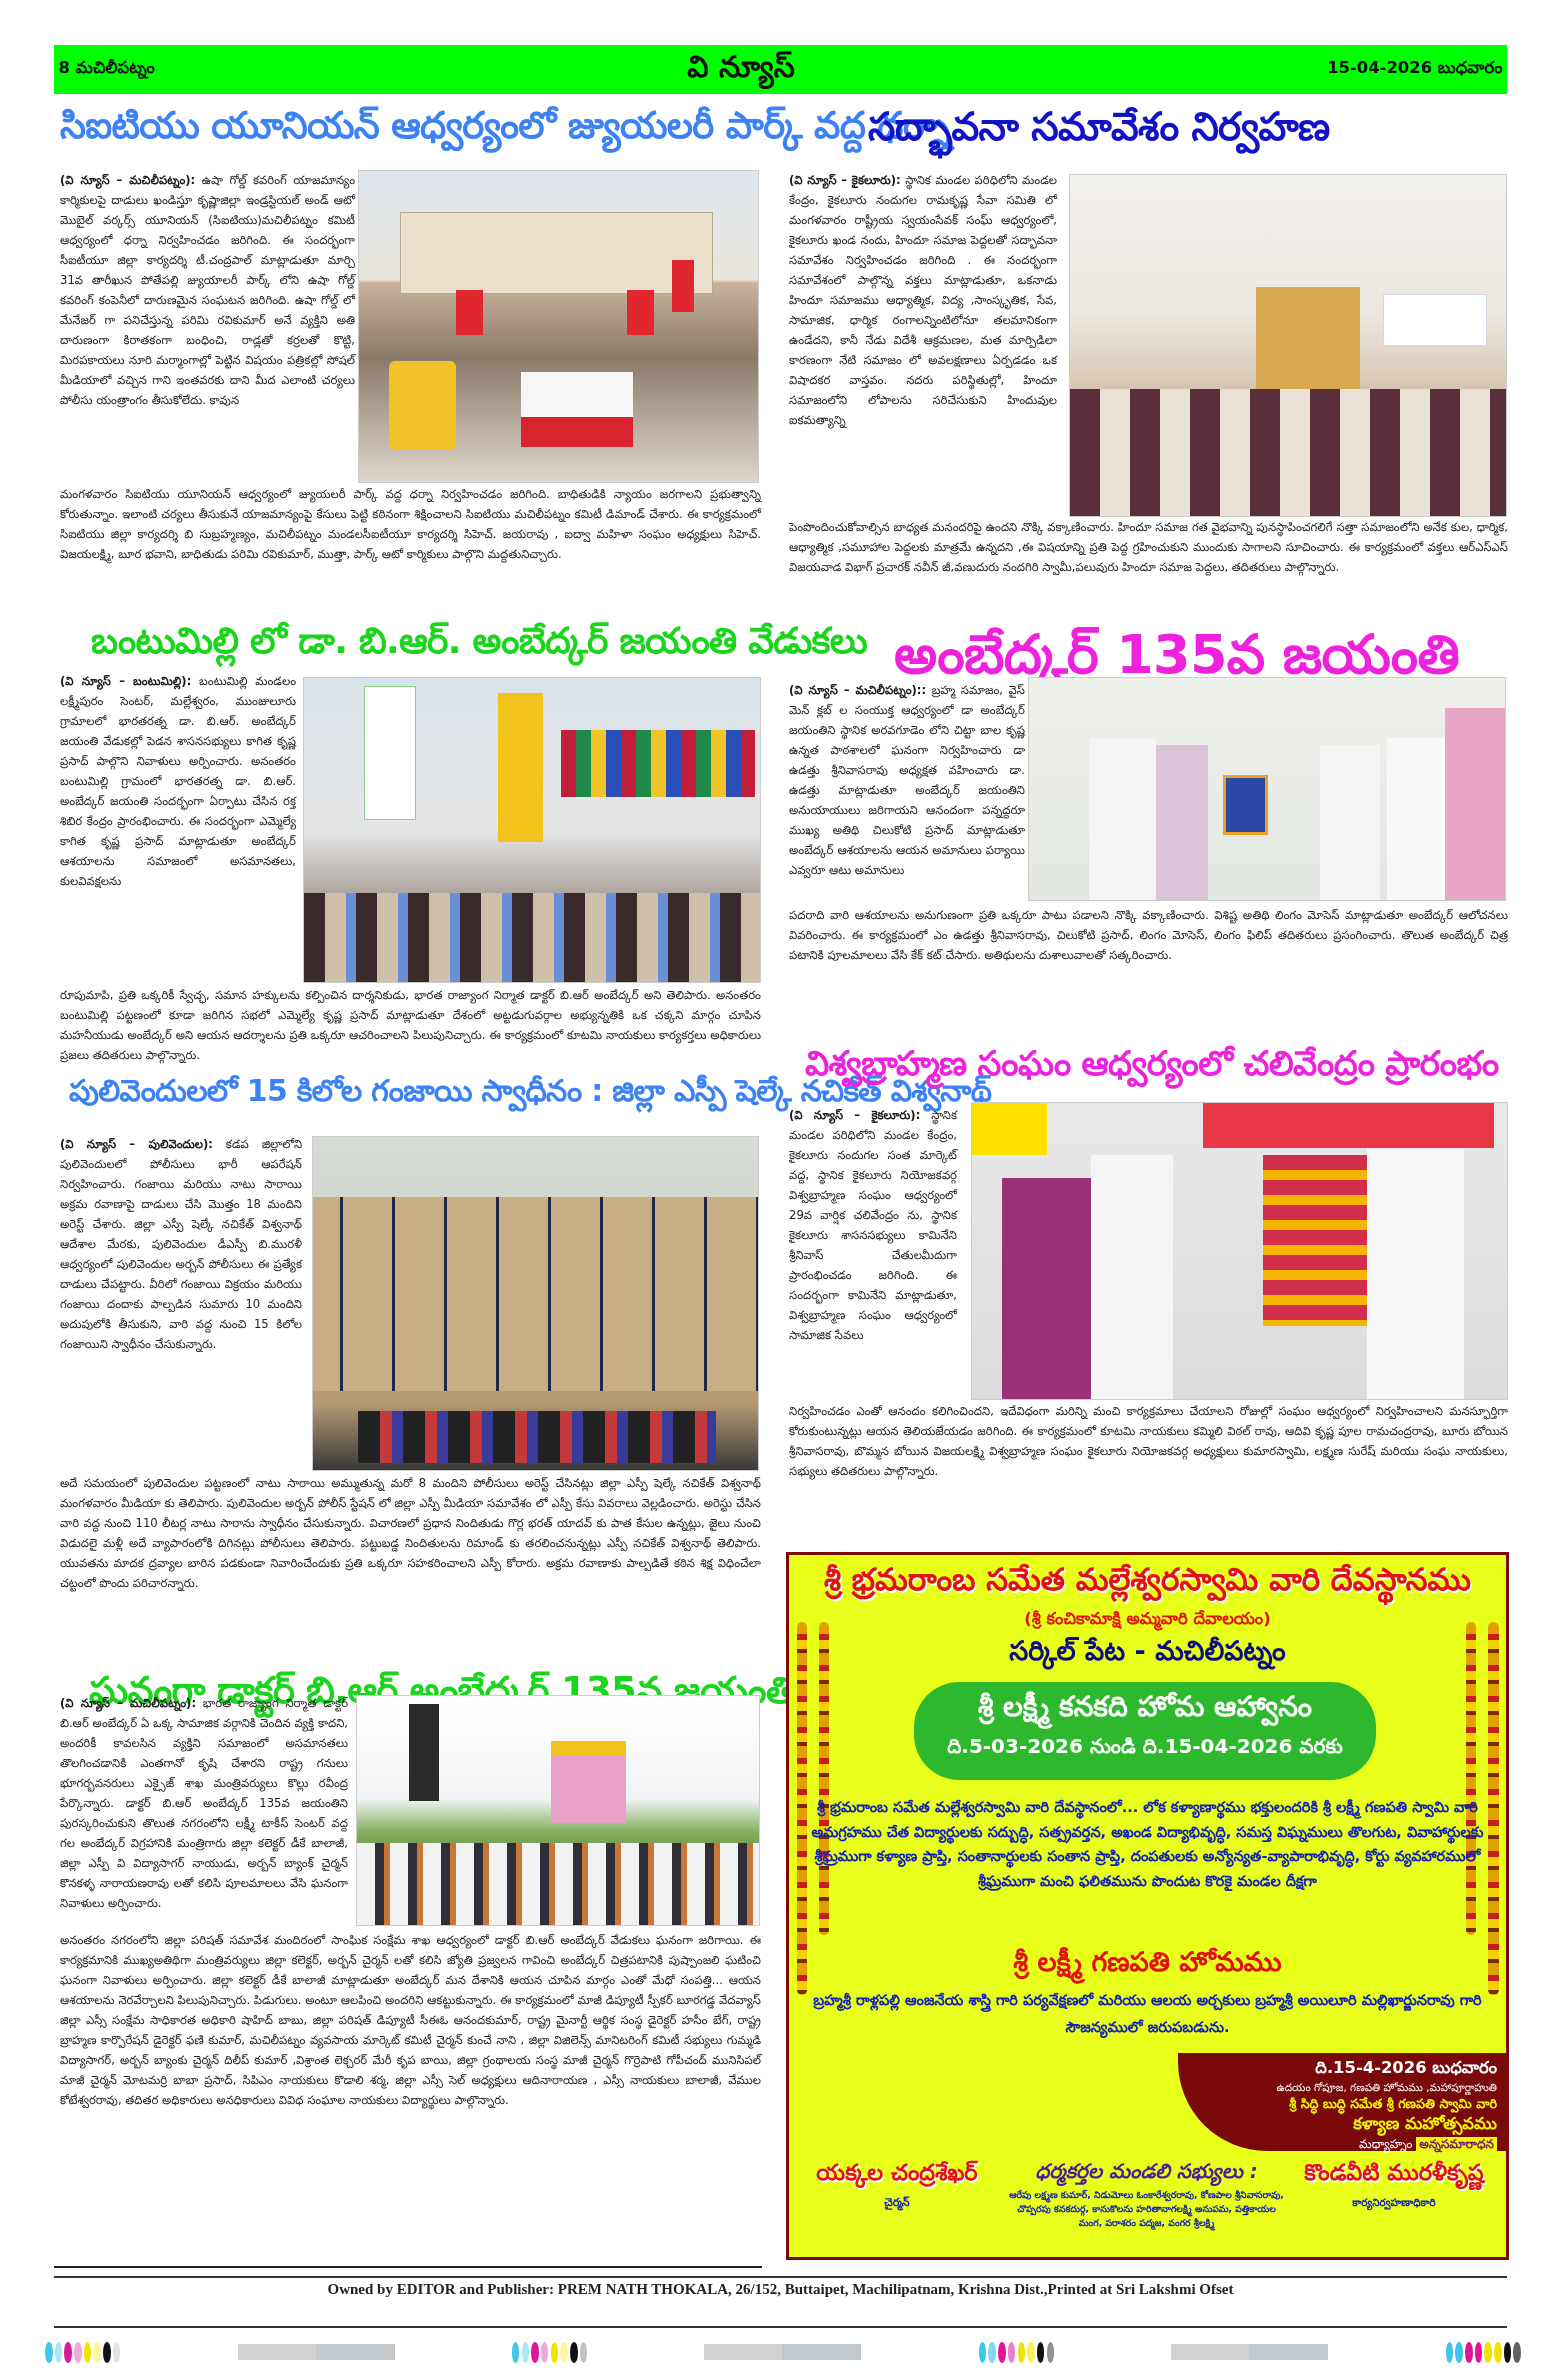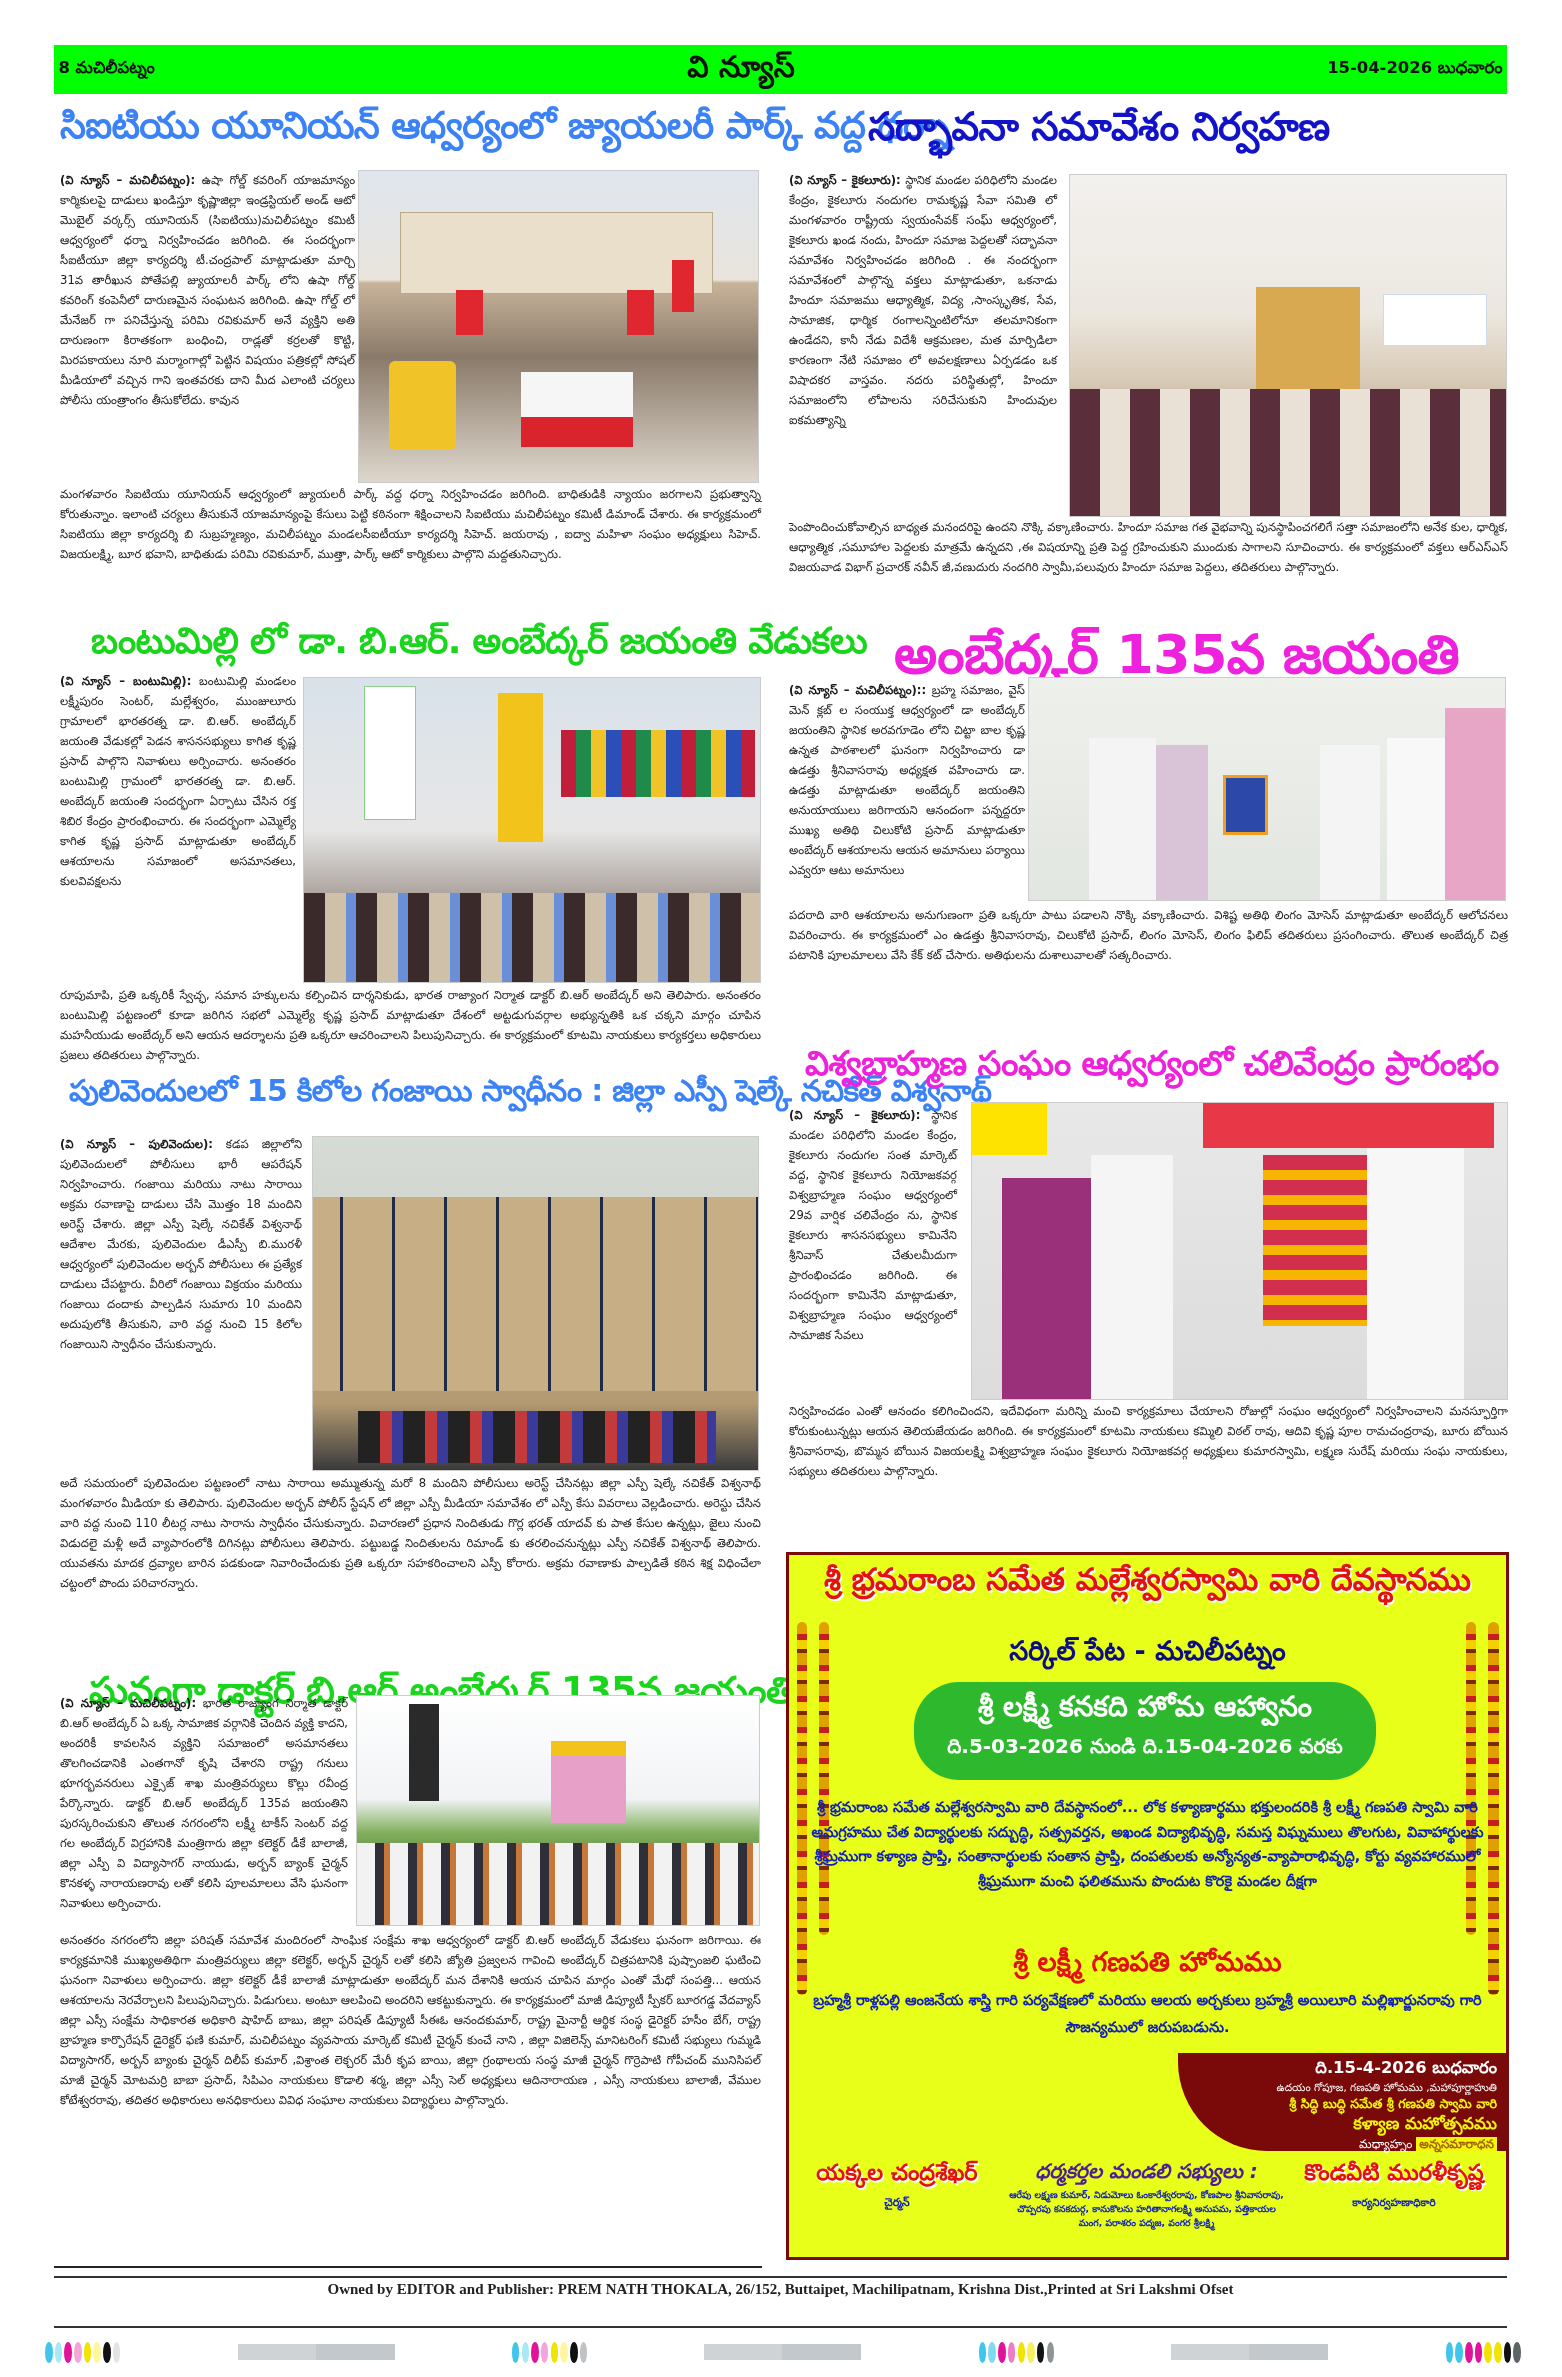--- a/index.html
+++ b/index.html
@@ -43,21 +43,21 @@
   .ad .boxL { left: 0; width: 373px; border-radius: 0 0 89px 0; padding: 4.5px 9px; }
   .ad .boxR { right: 0; width: 328px; border-radius: 0 0 0 89px; padding: 4.5px 9px; text-align: right; }
   .ad .boxL .d, .ad .boxR .d { font-size: 16.4px; font-weight: bold; }
   .ad .boxL .l1 { font-size: 18px; font-weight: bold; margin-top: 3px; }
   .ad .boxL .l2 { font-size: 19.4px; font-weight: bold; }
   .ad .boxL .l3 { font-size: 10.4px; }
   .ad .boxR .l1 { font-size: 10.4px; }
   .ad .boxR .l2 { font-size: 12.7px; font-weight: bold; color: #f5f50a; }
   .ad .boxR .l3 { font-size: 16.4px; font-weight: bold; color: #f5f50a; }
   .ad .boxR .l4 { font-size: 12px; }
-  .ad .boxR .l4 b { color: #a16207; background: #f5f50a; padding: 0 3px; }
+  .ad .boxR .l4 b { color: #701a75; background: #f5f50a; padding: 0 3px; }
   .ad .bottom { position: absolute; top: 604px; left: 0; right: 0; height: 97px; }
   .ad .chair { position: absolute; left: 7.5px; top: 0; width: 201px; text-align: center; }
   .ad .chair .n { font-size: 22.4px; color: #e31212; font-weight: bold; text-shadow: 1.5px 1.5px 0 #fff; }
   .ad .chair .r { font-size: 11.2px; color: #1020b8; font-weight: bold; margin-top: 4.5px; }
   .ad .members { position: absolute; left: 216px; top: 0; width: 283px; text-align: center; }
   .ad .members .t { font-size: 20px; color: #4c1d95; font-weight: bold; font-style: italic; text-align: center; }
   .ad .members .m { font-size: 9.3px; line-height: 14px; color: #1020b8; font-weight: bold; }
   .ad .eo { position: absolute; right: 7.5px; top: 0; width: 209px; text-align: center; }
   .ad .eo .n { font-size: 22.4px; color: #e31212; font-weight: bold; text-shadow: 1.5px 1.5px 0 #fff; }
   .ad .eo .r { font-size: 10.4px; color: #1020b8; font-weight: bold; margin-top: 4.5px; }
@@ -185,20 +185,21 @@
   <span>అనంతరం నగరంలోని జిల్లా పరిషత్ సమావేశ మందిరంలో సాంఘిక సంక్షేమ శాఖ ఆధ్వర్యంలో డాక్టర్ బి.ఆర్ అంబేద్కర్ వేడుకలు ఘనంగా జరిగాయి. ఈ కార్యక్రమానికి ముఖ్యఅతిథిగా మంత్రివర్యులు జిల్లా కలెక్టర్, అర్బన్ చైర్మన్ లతో కలిసి జ్యోతి ప్రజ్వలన గావించి అంబేద్కర్ చిత్రపటానికి పుష్పాంజలి ఘటించి ఘనంగా నివాళులు అర్పించారు. జిల్లా కలెక్టర్ డీకే బాలాజీ మాట్లాడుతూ అంబేద్కర్ మన దేశానికి ఆయన చూపిన మార్గం ఎంతో మేధో సంపత్తి... ఆయన ఆశయాలను నెరవేర్చాలని పిలుపునిచ్చారు. పిడుగులు. అంటూ ఆలపించి అందరిని ఆకట్టుకున్నారు. ఈ కార్యక్రమంలో మాజీ డిప్యూటీ స్పీకర్ బూరగడ్డ వేదవ్యాస్ జిల్లా ఎస్సీ సంక్షేమ సాధికారత అధికారి షాహిద్ బాబు, జిల్లా పరిషత్ డిప్యూటీ సీఈఓ ఆనందకుమార్, రాష్ట్ర మైనార్టీ ఆర్థిక సంస్థ డైరెక్టర్ హసీం బేగ్, రాష్ట్ర బ్రాహ్మణ కార్పొరేషన్ డైరెక్టర్ ఫణి కుమార్, మచిలీపట్నం వ్యవసాయ మార్కెట్ కమిటీ చైర్మన్ కుంచే నాని , జిల్లా విజిలెన్స్ మానిటరింగ్ కమిటీ సభ్యులు గుమ్మడి విద్యాసాగర్, అర్బన్ బ్యాంకు చైర్మన్ దిలీప్ కుమార్ ,విశ్రాంత లెక్చరర్ మేరీ కృప బాయి, జిల్లా గ్రంథాలయ సంస్థ మాజీ చైర్మన్ గొర్రెపాటి గోపీచంద్ మునిసిపల్ మాజీ చైర్మన్ మోటమర్రి బాబా ప్రసాద్, సిపిఎం నాయకులు కొడాలి శర్మ, జిల్లా ఎస్సీ సెల్ అధ్యక్షులు ఆదినారాయణ , ఎస్సీ నాయకులు బాలాజీ, వేముల కోటేశ్వరరావు, తదితర అధికారులు అనధికారులు వివిధ సంఘాల నాయకులు విద్యార్థులు పాల్గొన్నారు.</span>
 </div>
 <div class="rule" style="left:54px; top:2266px; width:708px;"></div>
 
 <div class="ad">
   <div class="garland" style="left:7.5px;"></div>
   <div class="garland" style="left:30px; height:313px;"></div>
   <div class="garland" style="right:7.5px;"></div>
   <div class="garland" style="right:30px; height:313px;"></div>
   <div class="title">శ్రీ భ్రమరాంబ సమేత మల్లేశ్వరస్వామి వారి దేవస్థానము</div>
+  <div class="subtitle">(శ్రీ కంచికామాక్షి అమ్మవారి దేవాలయం)</div>
   <div class="place">సర్కిల్ పేట - మచిలీపట్నం</div>
   <div class="pill">
     <div class="p1">శ్రీ లక్ష్మీ కనకది హోమ ఆహ్వానం</div>
     <div class="p2">ది.5-03-2026 నుండి ది.15-04-2026 వరకు</div>
   </div>
   <div class="body">శ్రీ భ్రమరాంబ సమేత మల్లేశ్వరస్వామి వారి దేవస్థానంలో... లోక కళ్యాణార్థము భక్తులందరికి శ్రీ లక్ష్మీ గణపతి స్వామి వారి అనుగ్రహము చేత విద్యార్థులకు సద్బుద్ధి, సత్ప్రవర్తన, అఖండ విద్యాభివృద్ధి, సమస్త విఘ్నములు తొలగుట, వివాహార్థులకు శ్రీఘ్రముగా కళ్యాణ ప్రాప్తి, సంతానార్థులకు సంతాన ప్రాప్తి, దంపతులకు అన్యోన్యత-వ్యాపారాభివృద్ధి, కోర్టు వ్యవహారములో శ్రీఘ్రముగా మంచి ఫలితమును పొందుట కొరకై మండల దీక్షగా</div>
   <div class="homam">శ్రీ లక్ష్మీ గణపతి హోమము</div>
   <div class="body2">బ్రహ్మశ్రీ రాళ్లపల్లి ఆంజనేయ శాస్త్రి గారి పర్యవేక్షణలో మరియు ఆలయ అర్చకులు బ్రహ్మశ్రీ అయిలూరి మల్లిఖార్జునరావు గారి సౌజన్యములో జరుపబడును.</div>
   <div class="box boxR">
     <div class="d">ది.15-4-2026 బుధవారం</div>

